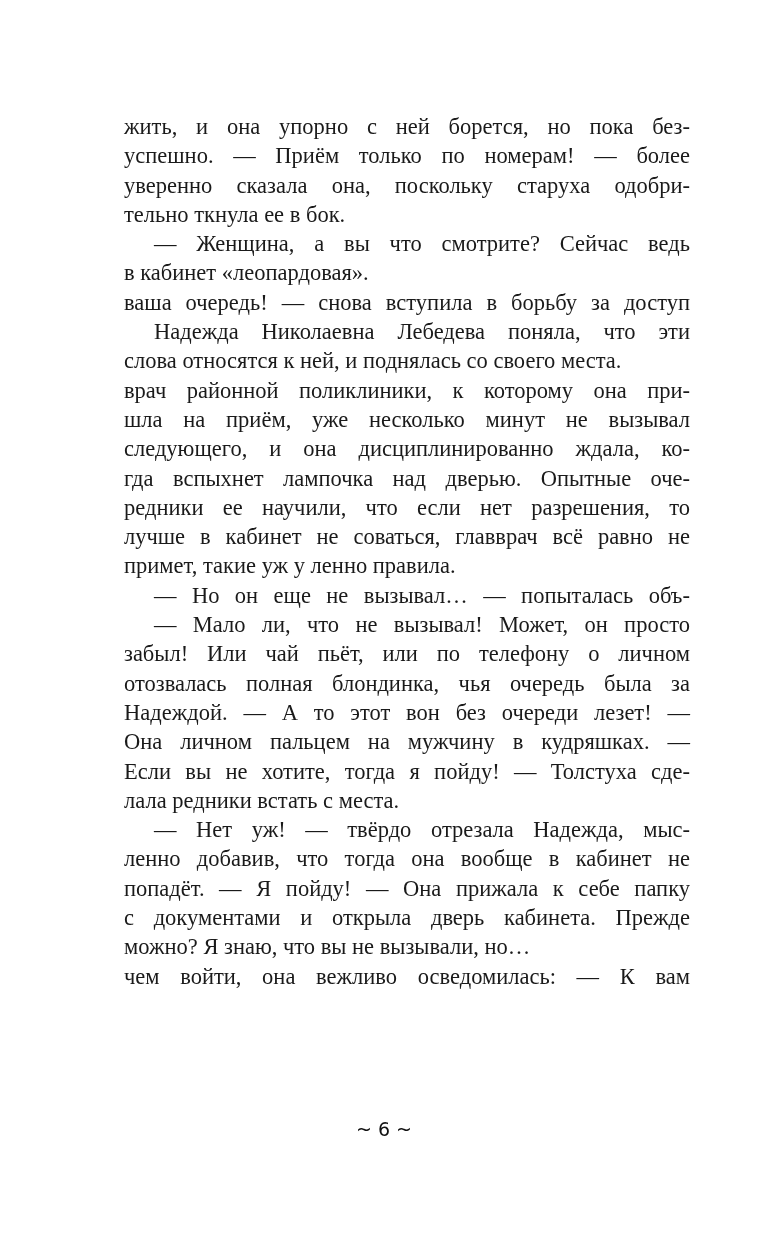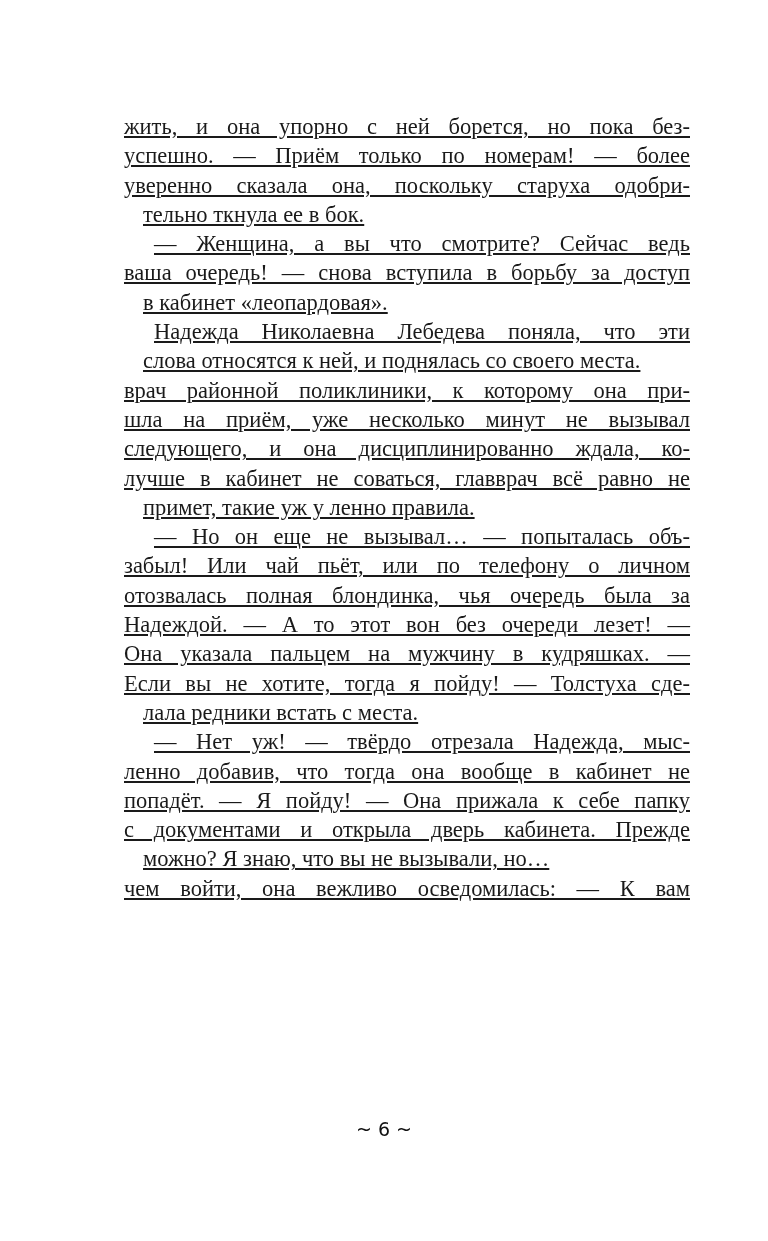--- a/index.html
+++ b/index.html
@@ -1,52 +1,55 @@
 <!DOCTYPE html>
 <html><head>
 <meta charset="utf-8">
 <style>
   html, body { margin: 0; padding: 0; background: #ffffff; }
   body { width: 768px; height: 1241px; position: relative; overflow: hidden; }
   .page {
     position: absolute; left: 124px; top: 112px; width: 566px;
     font-family: "Liberation Serif", "DejaVu Serif", serif;
-    font-size: 22.5px; line-height: 29.3px; color: #1a1a1a; text-decoration: underline;
+    font-size: 22.5px; line-height: 29.3px; color: #1a1a1a;
   }
   .line { display: block; white-space: nowrap; text-align: justify; text-align-last: justify; height: 29.3px; }
-  .line.last { text-align-last: left; margin-left: 19px; }
+  .line.last { text-align-last: left; }
   .line.indent { padding-left: 30px; }
   .folio {
     position: absolute; left: 0; width: 768px; top: 1118px; text-align: center;
     font-family: "DejaVu Sans", sans-serif; font-size: 19px; color: #111;
   }
 </style>
 </head>
 <body>
 
 <div class="page" id="body">
     <span class="line">жить, и она упорно с ней борется, но пока без-</span>
     <span class="line">успешно. — Приём только по номерам! — более</span>
     <span class="line">уверенно сказала она, поскольку старуха одобри-</span>
     <span class="line last">тельно ткнула ее в бок.</span>
     <span class="line indent">— Женщина, а вы что смотрите? Сейчас ведь</span>
+    <span class="line last">в кабинет «леопардовая».</span>
     <span class="line">ваша очередь! — снова вступила в борьбу за доступ</span>
-    <span class="line last">в кабинет «леопардовая».</span>
     <span class="line indent">Надежда Николаевна Лебедева поняла, что эти</span>
     <span class="line last">слова относятся к ней, и поднялась со своего места.</span>
     <span class="line">врач районной поликлиники, к которому она при-</span>
     <span class="line">шла на приём, уже несколько минут не вызывал</span>
     <span class="line">следующего, и она дисциплинированно ждала, ко-</span>
+    <span class="line">гда вспыхнет лампочка над дверью. Опытные оче-</span>
+    <span class="line">редники ее научили, что если нет разрешения, то</span>
     <span class="line">лучше в кабинет не соваться, главврач всё равно не</span>
     <span class="line last">примет, такие уж у ленно правила.</span>
     <span class="line indent">— Но он еще не вызывал… — попыталась объ-</span>
+    <span class="line indent">— Мало ли, что не вызывал! Может, он просто</span>
     <span class="line">забыл! Или чай пьёт, или по телефону о личном</span>
     <span class="line">отозвалась полная блондинка, чья очередь была за</span>
     <span class="line">Надеждой. — А то этот вон без очереди лезет! —</span>
-    <span class="line">Она указала пальцем на мужчину в кудряшках. —</span>
+    <span class="line">Она личном пальцем на мужчину в кудряшках. —</span>
     <span class="line">Если вы не хотите, тогда я пойду! — Толстуха сде-</span>
     <span class="line last">лала редники встать с места.</span>
     <span class="line indent">— Нет уж! — твёрдо отрезала Надежда, мыс-</span>
     <span class="line">ленно добавив, что тогда она вообще в кабинет не</span>
     <span class="line">попадёт. — Я пойду! — Она прижала к себе папку</span>
     <span class="line">с документами и открыла дверь кабинета. Прежде</span>
     <span class="line last">можно? Я знаю, что вы не вызывали, но…</span>
     <span class="line">чем войти, она вежливо осведомилась: — К вам</span>
   </div>
 <div class="folio">~ 6 ~</div>

